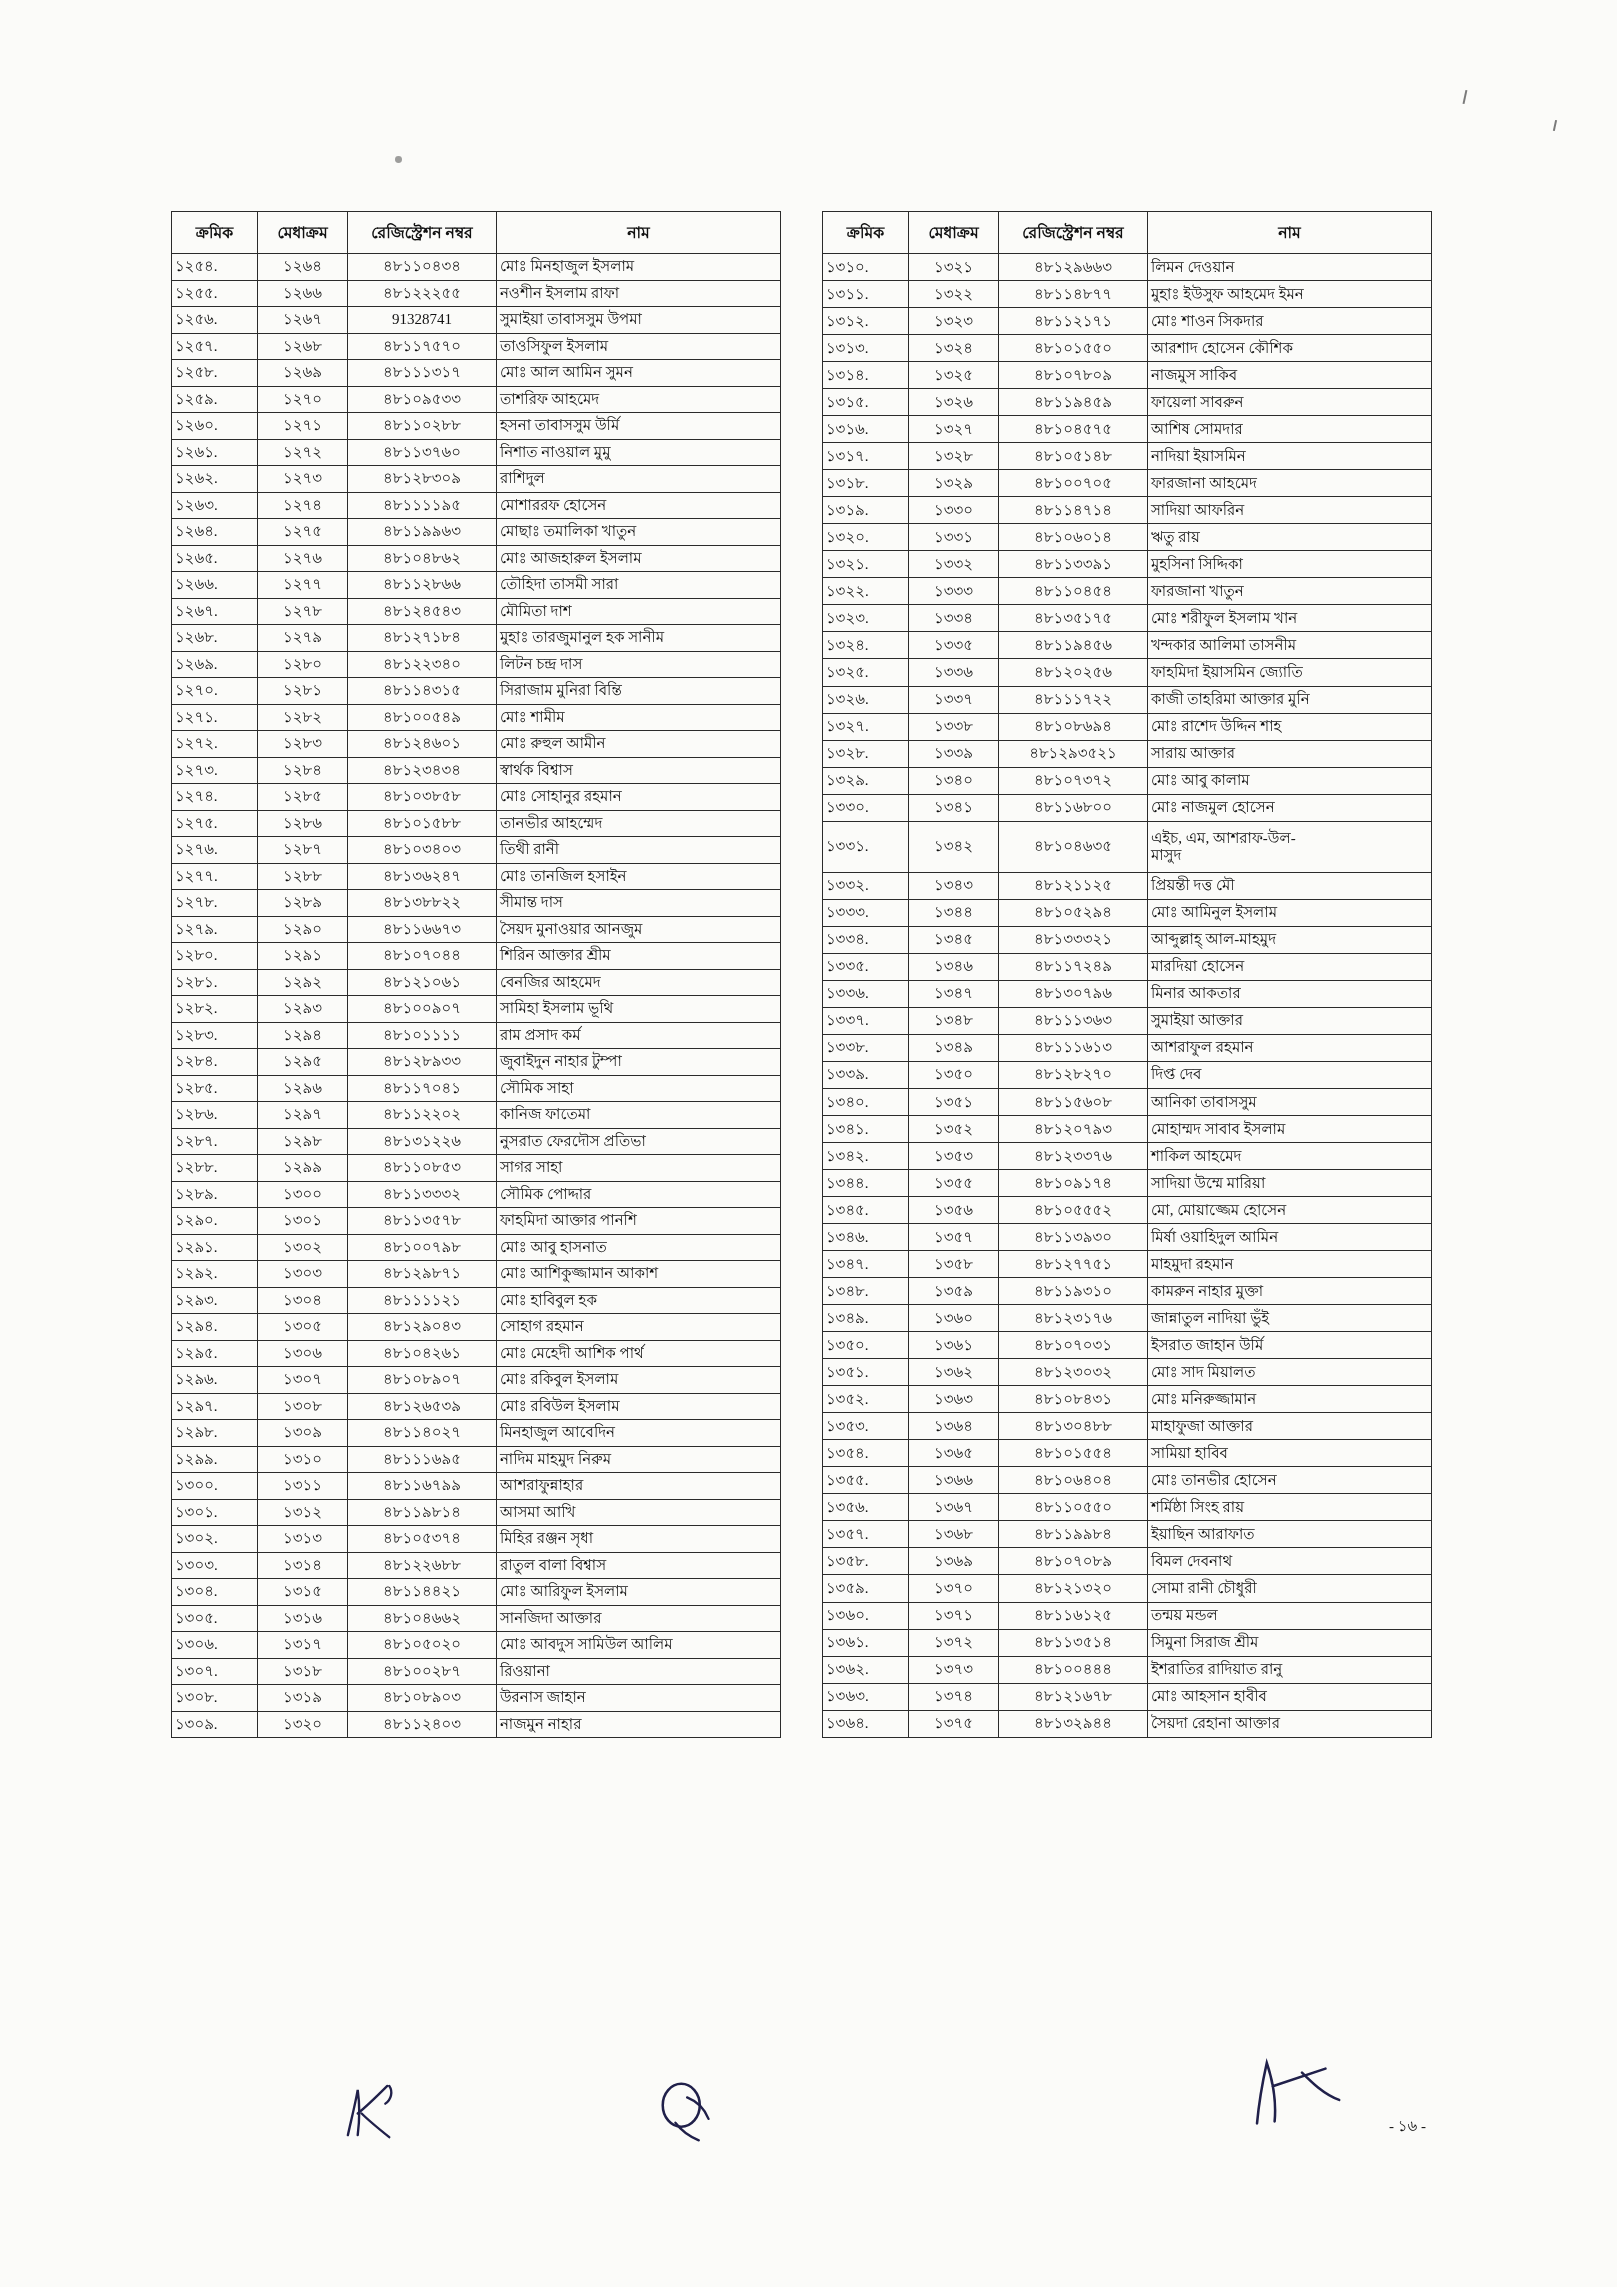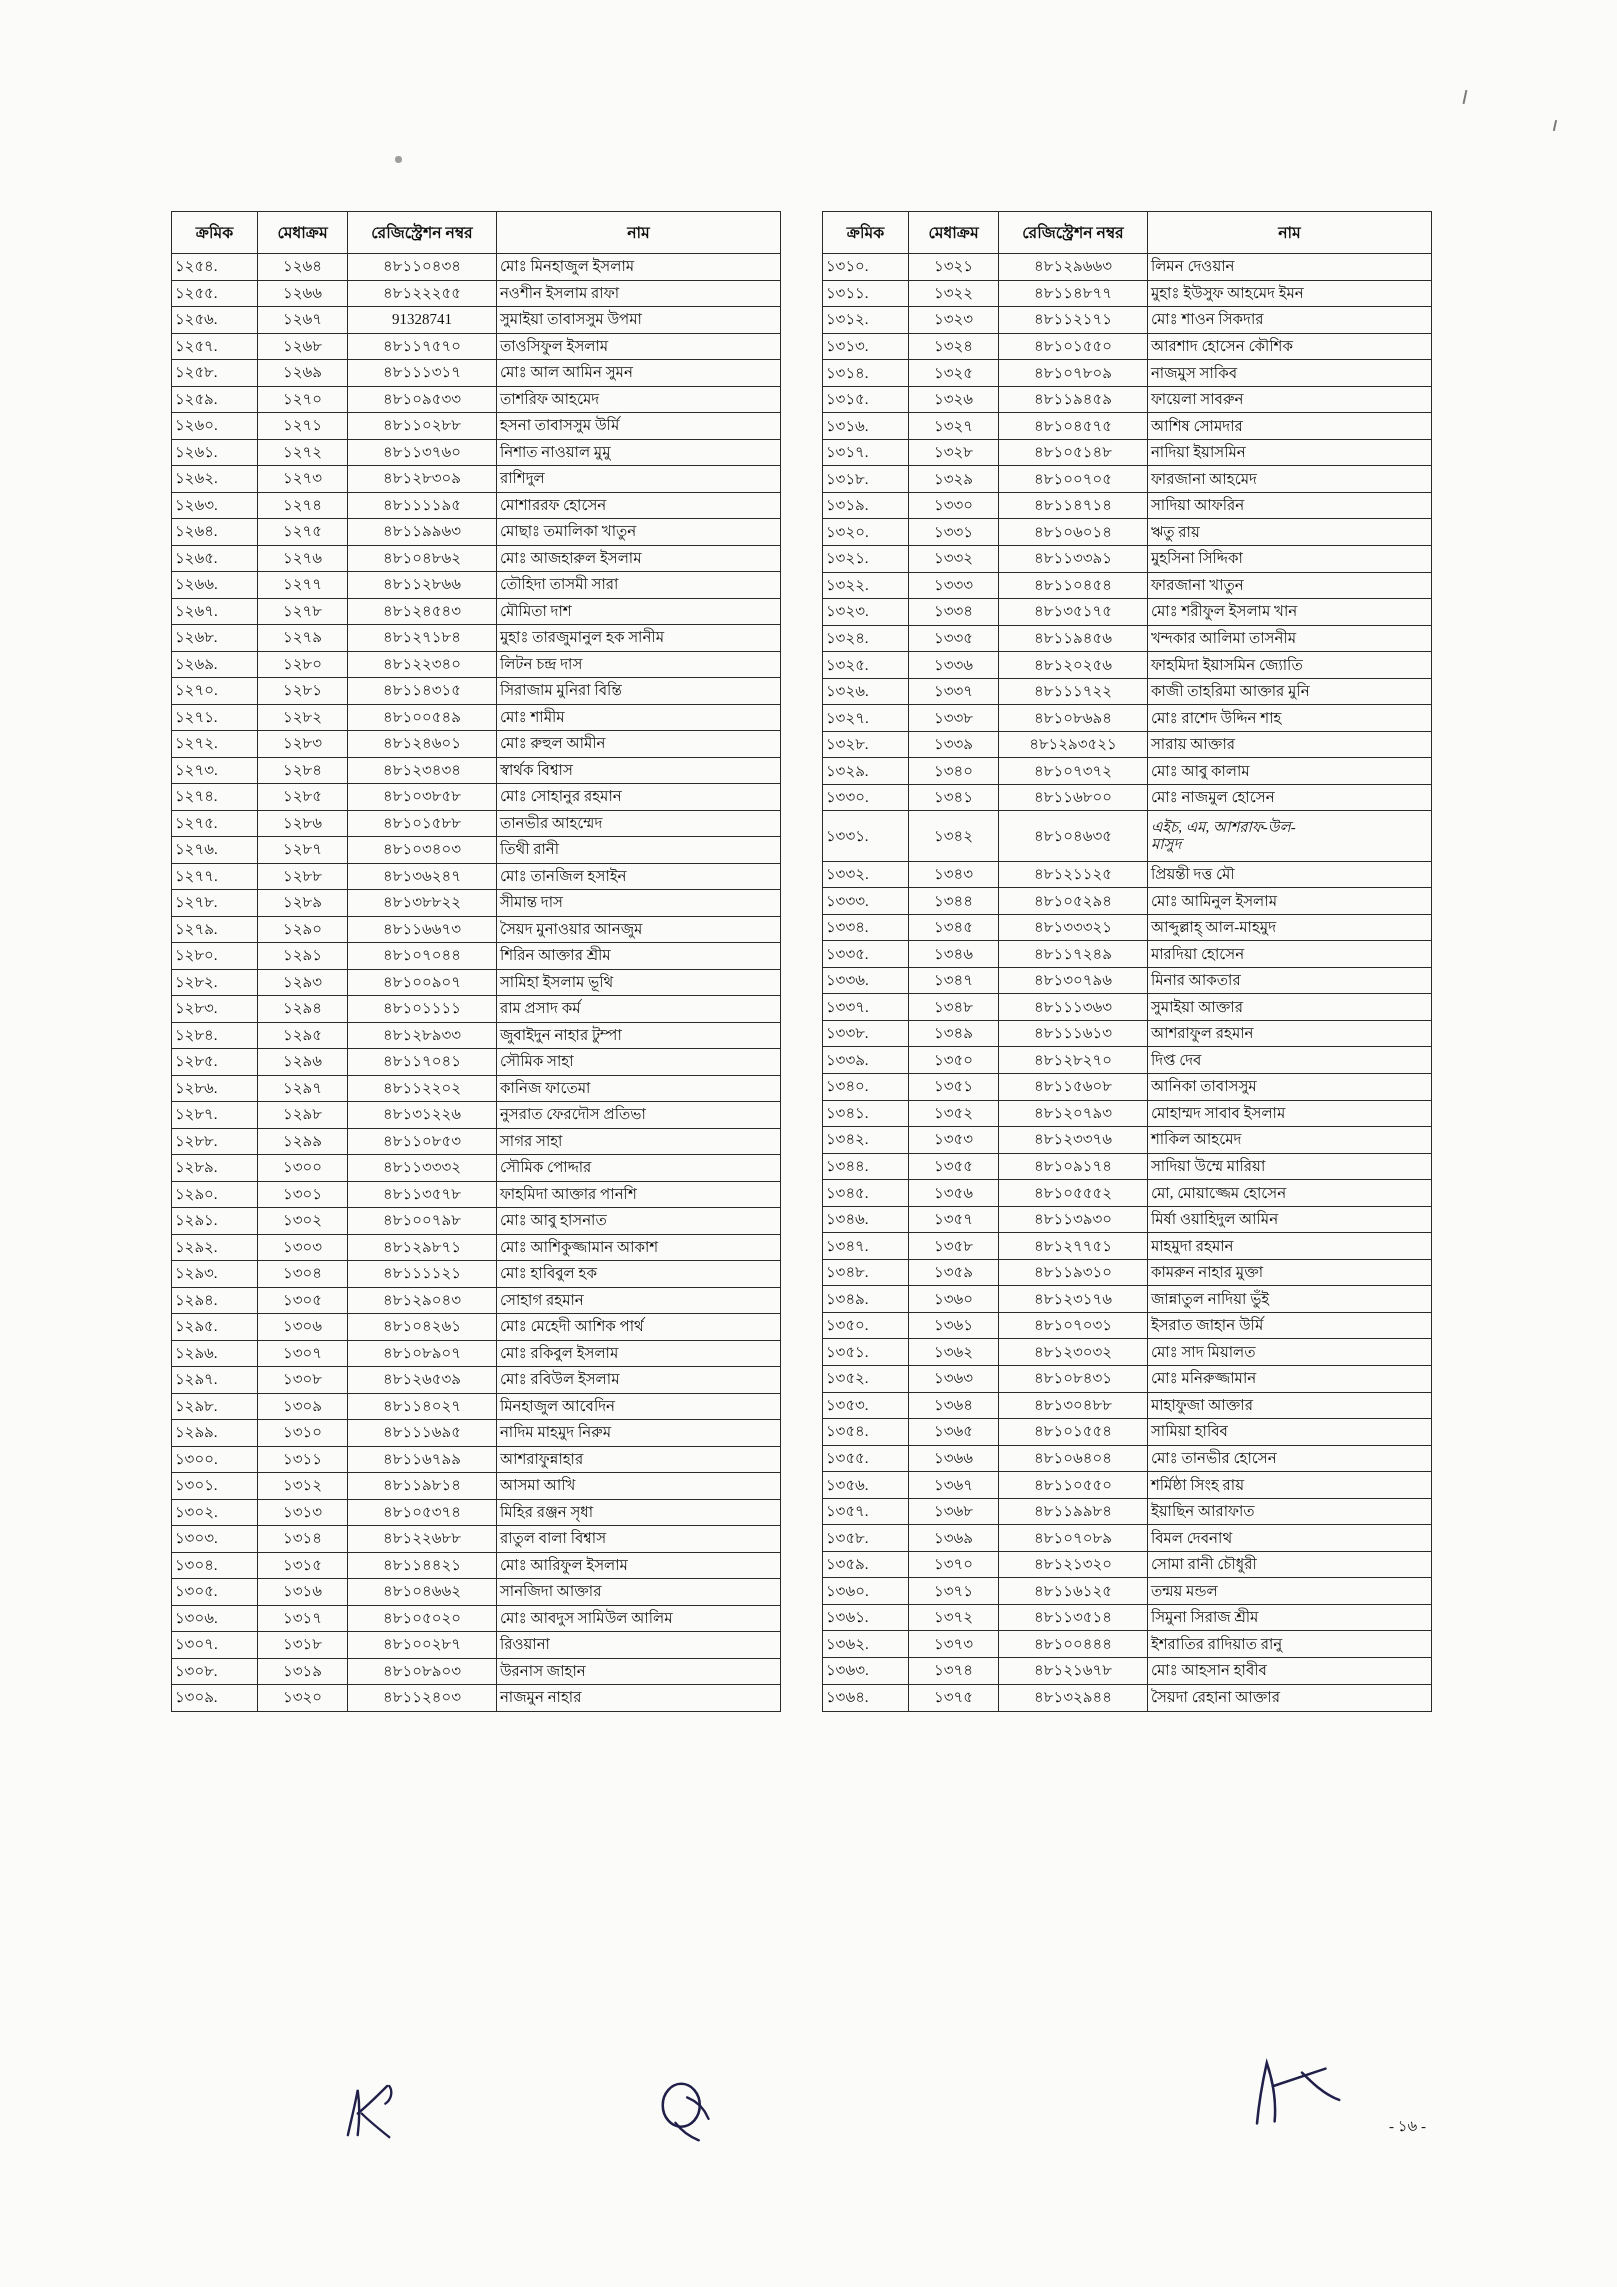--- a/index.html
+++ b/index.html
@@ -268,20 +268,26 @@
             <td class="reg">৪৮১১৬৬৭৩</td>
             <td class="name">সৈয়দ মুনাওয়ার আনজুম</td>
           </tr>
           <tr>
             <td class="serial">১২৮০.</td>
             <td class="merit">১২৯১</td>
             <td class="reg">৪৮১০৭০৪৪</td>
             <td class="name">শিরিন আক্তার শ্রীম</td>
           </tr>
           <tr>
+            <td class="serial">১২৮১.</td>
+            <td class="merit">১২৯২</td>
+            <td class="reg">৪৮১২১০৬১</td>
+            <td class="name">বেনজির আহমেদ</td>
+          </tr>
+          <tr>
             <td class="serial">১২৮২.</td>
             <td class="merit">১২৯৩</td>
             <td class="reg">৪৮১০০৯০৭</td>
             <td class="name">সামিহা ইসলাম ভূথি</td>
           </tr>
           <tr>
             <td class="serial">১২৮৩.</td>
             <td class="merit">১২৯৪</td>
             <td class="reg">৪৮১০১১১১</td>
             <td class="name">রাম প্রসাদ কর্ম</td>
@@ -584,21 +590,21 @@
           <tr>
             <td class="serial">১৩৩০.</td>
             <td class="merit">১৩৪১</td>
             <td class="reg">৪৮১১৬৮০০</td>
             <td class="name">মোঃ নাজমুল হোসেন</td>
           </tr>
           <tr>
             <td class="serial">১৩৩১.</td>
             <td class="merit">১৩৪২</td>
             <td class="reg">৪৮১০৪৬৩৫</td>
-            <td class="name twoline" style="white-space: pre-line; height: 47px; font-style: italic;">এইচ, এম, আশরাফ-উল-
+            <td class="name twoline" style="white-space: pre-line; height: 47px;">এইচ, এম, আশরাফ-উল-
 মাসুদ</td>
           </tr>
           <tr>
             <td class="serial">১৩৩২.</td>
             <td class="merit">১৩৪৩</td>
             <td class="reg">৪৮১২১১২৫</td>
             <td class="name">প্রিয়ন্তী দত্ত মৌ</td>
           </tr>
           <tr>
             <td class="serial">১৩৩৩.</td>

